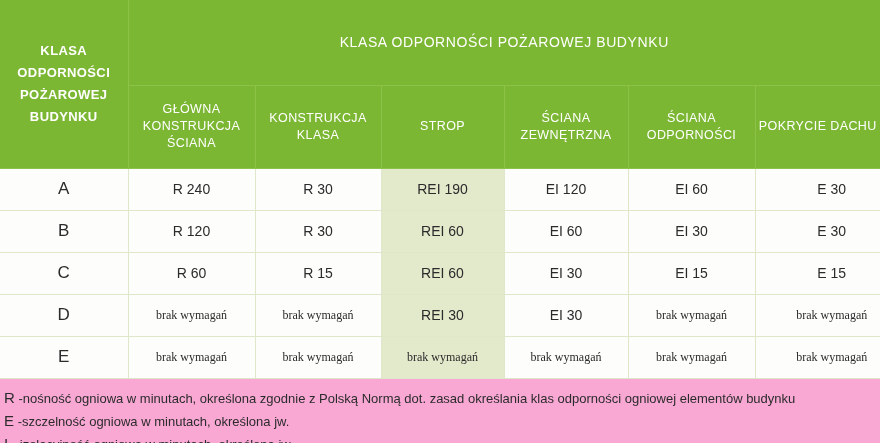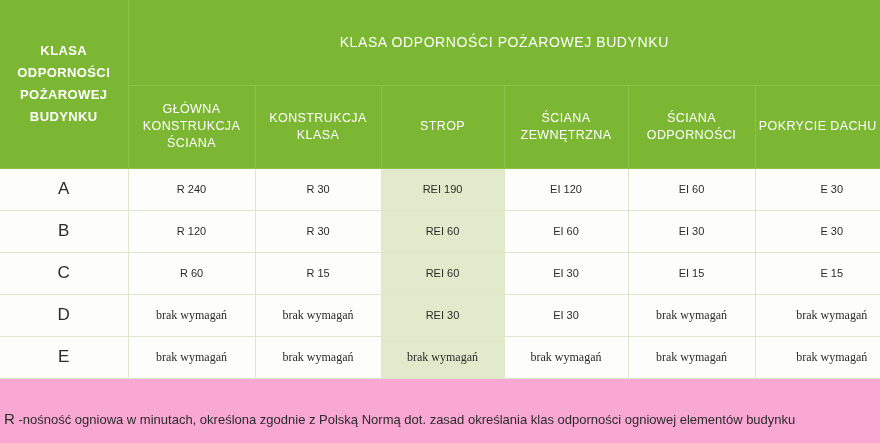--- a/index.html
+++ b/index.html
@@ -67,40 +67,40 @@
   .hdr-sub {
     height: 83px;
     font-size: 12.5px;
   }
 
   
   .cell {
     background: #fdfdfb;
     color: #2b2b2b;
     height: 42px;
-    font-size: 11px;
+    font-size: 14px;
     border-right: 1px solid #dfe7cb;
     border-bottom: 1px solid #dfe7cb;
   }
   .cell.last { border-right: none; padding-left: 28px; }
   .cell.rowclass { font-size: 17px; }
   .cell.small { font-size: 12px; font-family: Liberation Serif, serif; }
   .cell.tint { background: #e3e9cb; }
 
   tr.row-last .cell { border-bottom: 1px solid #dfe7cb; }
 
   
   .notes {
     padding: 7px 4px 0 4px;
     font-size: 13px;
     line-height: 1.55;
     color: #2b2b2b;
     white-space: nowrap;
   }
-  .note-line { display: block; margin-top: 21px; }
+  .note-line { display: block; }
   .note-key { font-size: 15px; }
 </style>
 </head>
 <body>
 
 <div id="page">
 
   <table class="fire-table">
     <colgroup>
       <col style="width:128px">
@@ -171,16 +171,17 @@
         <td class="cell small tint">brak wymagań</td>
         <td class="cell small">brak wymagań</td>
         <td class="cell small">brak wymagań</td>
         <td class="cell small last">brak wymagań</td>
       </tr>
     </tbody>
   </table>
 
   <div class="notes">
     <span class="note-line"><span class="note-key">R</span> <span>-nośność ogniowa w minutach, określona zgodnie z Polską Normą dot. zasad określania klas odporności ogniowej elementów budynku</span></span>
+    <span class="note-line"><span class="note-key">E</span> <span>-szczelność ogniowa w minutach, określona jw.</span></span>
     <span class="note-line"><span class="note-key">I</span> <span>- izolacyjność ogniowa w minutach, określona jw.</span></span>
   </div>
 
 </div>
 
 </body></html>

